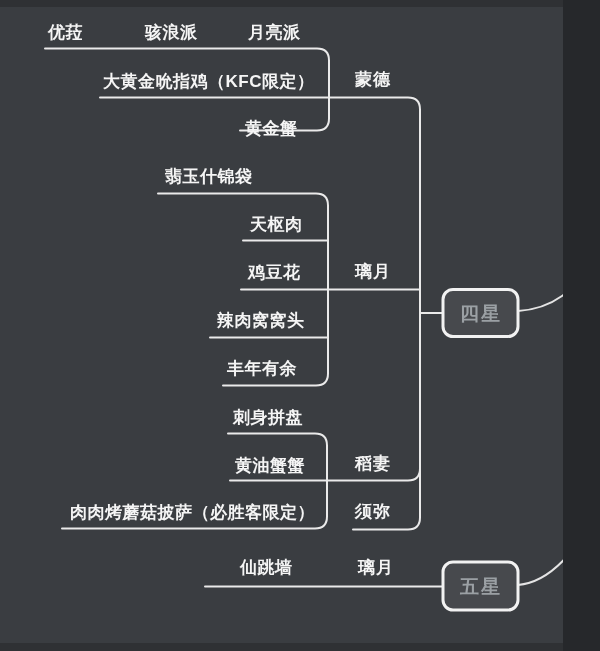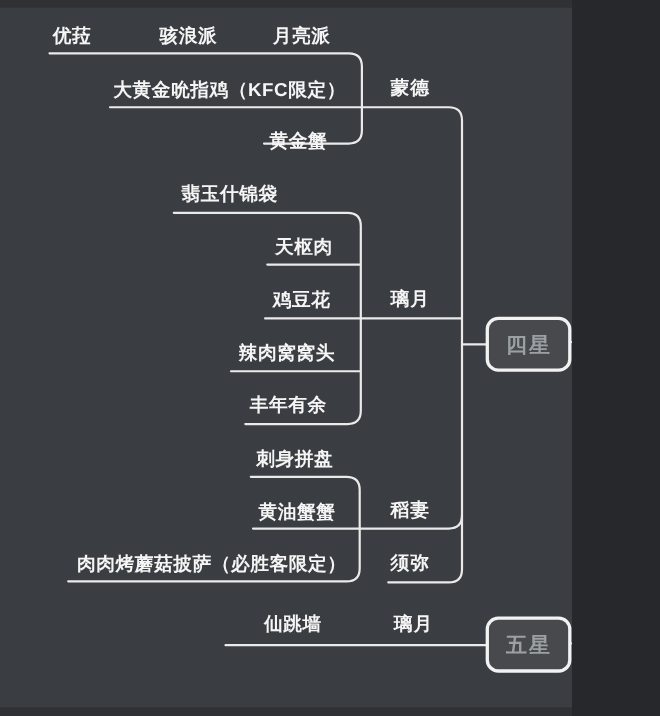--- a/index.html
+++ b/index.html
@@ -1,16 +1,16 @@
 <!DOCTYPE html>
 <html><head>
 <meta charset="utf-8">
 <style>
   html,body{margin:0;padding:0;background:#26282b;}
-  .stage{position:relative;width:520px;height:651px;background:#3a3d41;overflow:hidden;
+  .stage{position:relative;width:563px;height:651px;background:#3a3d41;overflow:hidden;
          font-family:"Liberation Sans",sans-serif;}
   svg{display:block;}
   .edge{stroke:#eaeaea;stroke-width:2;fill:none;stroke-linecap:round;}
   .edge-thin{stroke:#e4e4e4;stroke-width:2;fill:none;stroke-linecap:round;}
   .leaf{fill:#f5f5f5;font-size:17px;font-weight:700;letter-spacing:0.5px;}
   .region{fill:#f5f5f5;font-size:17px;font-weight:700;letter-spacing:1px;}
   .node-rect{fill:#47494d;stroke:#f2f2f2;stroke-width:3;}
   .node-label{fill:#9ba0a4;font-size:19px;font-weight:700;text-anchor:middle;letter-spacing:2px;}
   .frame-strip{fill:#2f3134;}
 </style>

